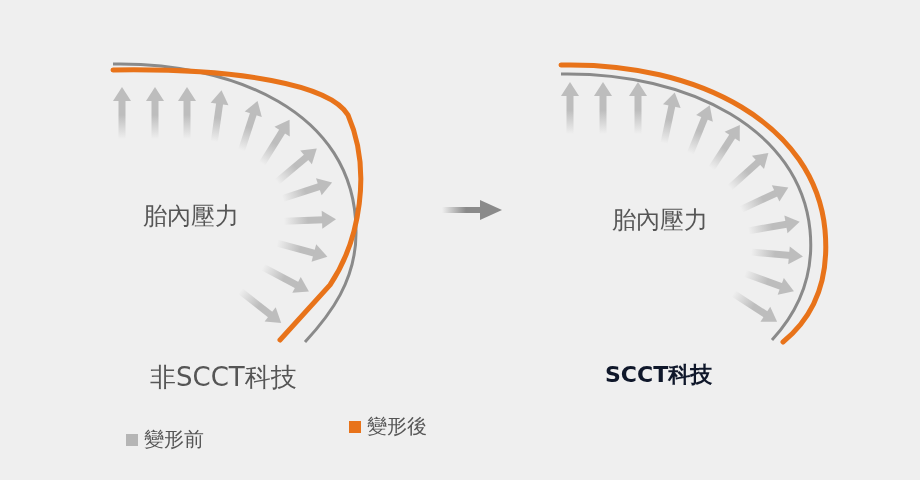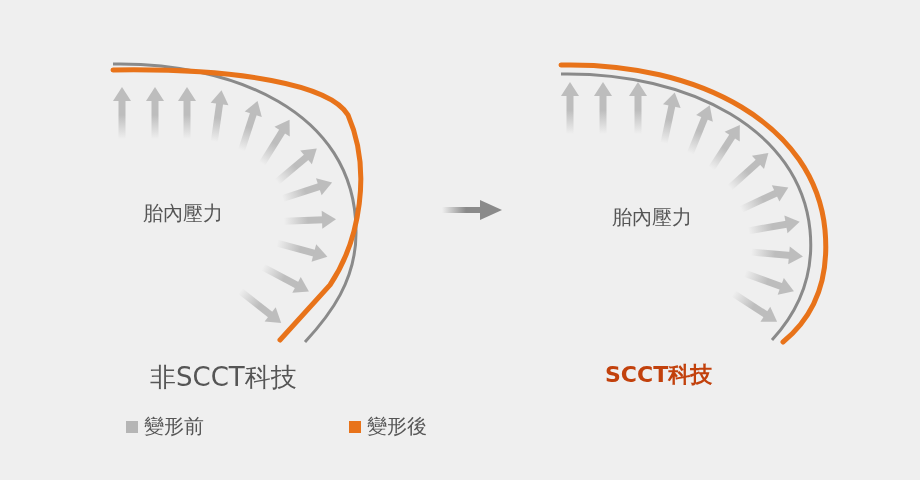--- a/index.html
+++ b/index.html
@@ -1,20 +1,20 @@
 <!DOCTYPE html>
 <html><head>
 <meta charset="utf-8">
 <style>
   html, body { margin:0; padding:0; }
   body { width:920px; height:480px; background:#efefef; position:relative; overflow:hidden;
          font-family:"DejaVu Sans", sans-serif; }
   svg.diagram { position:absolute; left:0; top:0; }
-  .label { position:absolute; color:#555; font-size:20px; white-space:nowrap; }
-  .bold { font-weight:bold; color:#c2410c; font-size:22px; }
+  .label { position:absolute; color:#555; font-size:24px; white-space:nowrap; }
+  .bold { font-weight:bold; color:#0f172a; font-size:22px; }
   .legend-item { position:absolute; display:flex; align-items:center; font-size:20px; color:#555; }
   .swatch { width:12px; height:12px; margin-right:6px; display:inline-block; }
 </style>
 </head>
 <body>
 
 <svg class="diagram" width="920" height="480" viewBox="0 0 920 480">
   <defs>
     <linearGradient id="fadeUp" x1="0" y1="1" x2="0" y2="0">
       <stop offset="0" stop-color="#bdbdbd" stop-opacity="0"></stop>
@@ -69,20 +69,20 @@
   <path d="M561,74 C690,72 800,130 810,230 C815,280 795,315 772,340" fill="none" stroke="#8a8a8a" stroke-width="3"></path>
   <path d="M561,65 C700,62 815,125 825,230 C830,285 810,320 783,342" fill="none" stroke="#e8731a" stroke-width="5" stroke-linecap="round"></path>
 </svg>
 
 <div class="label" style="left:143px;top:200px;">胎內壓力</div>
 <div class="label" style="left:612px;top:204px;">胎內壓力</div>
 
 <div class="label" style="left:150px;top:360px;font-size:26px;">非SCCT科技</div>
 <div class="label bold" style="left:605px;top:360px;">SCCT科技</div>
 
-<div class="legend-item" style="left:126px;top:413px;">
+<div class="legend-item" style="left:126px;top:426px;">
   <span class="swatch" style="background:#b5b5b5;"></span>
   <span>變形前</span>
 </div>
 <div class="legend-item" style="left:349px;top:413px;">
   <span class="swatch" style="background:#e8731a;"></span>
   <span>變形後</span>
 </div>
 
 </body></html>

